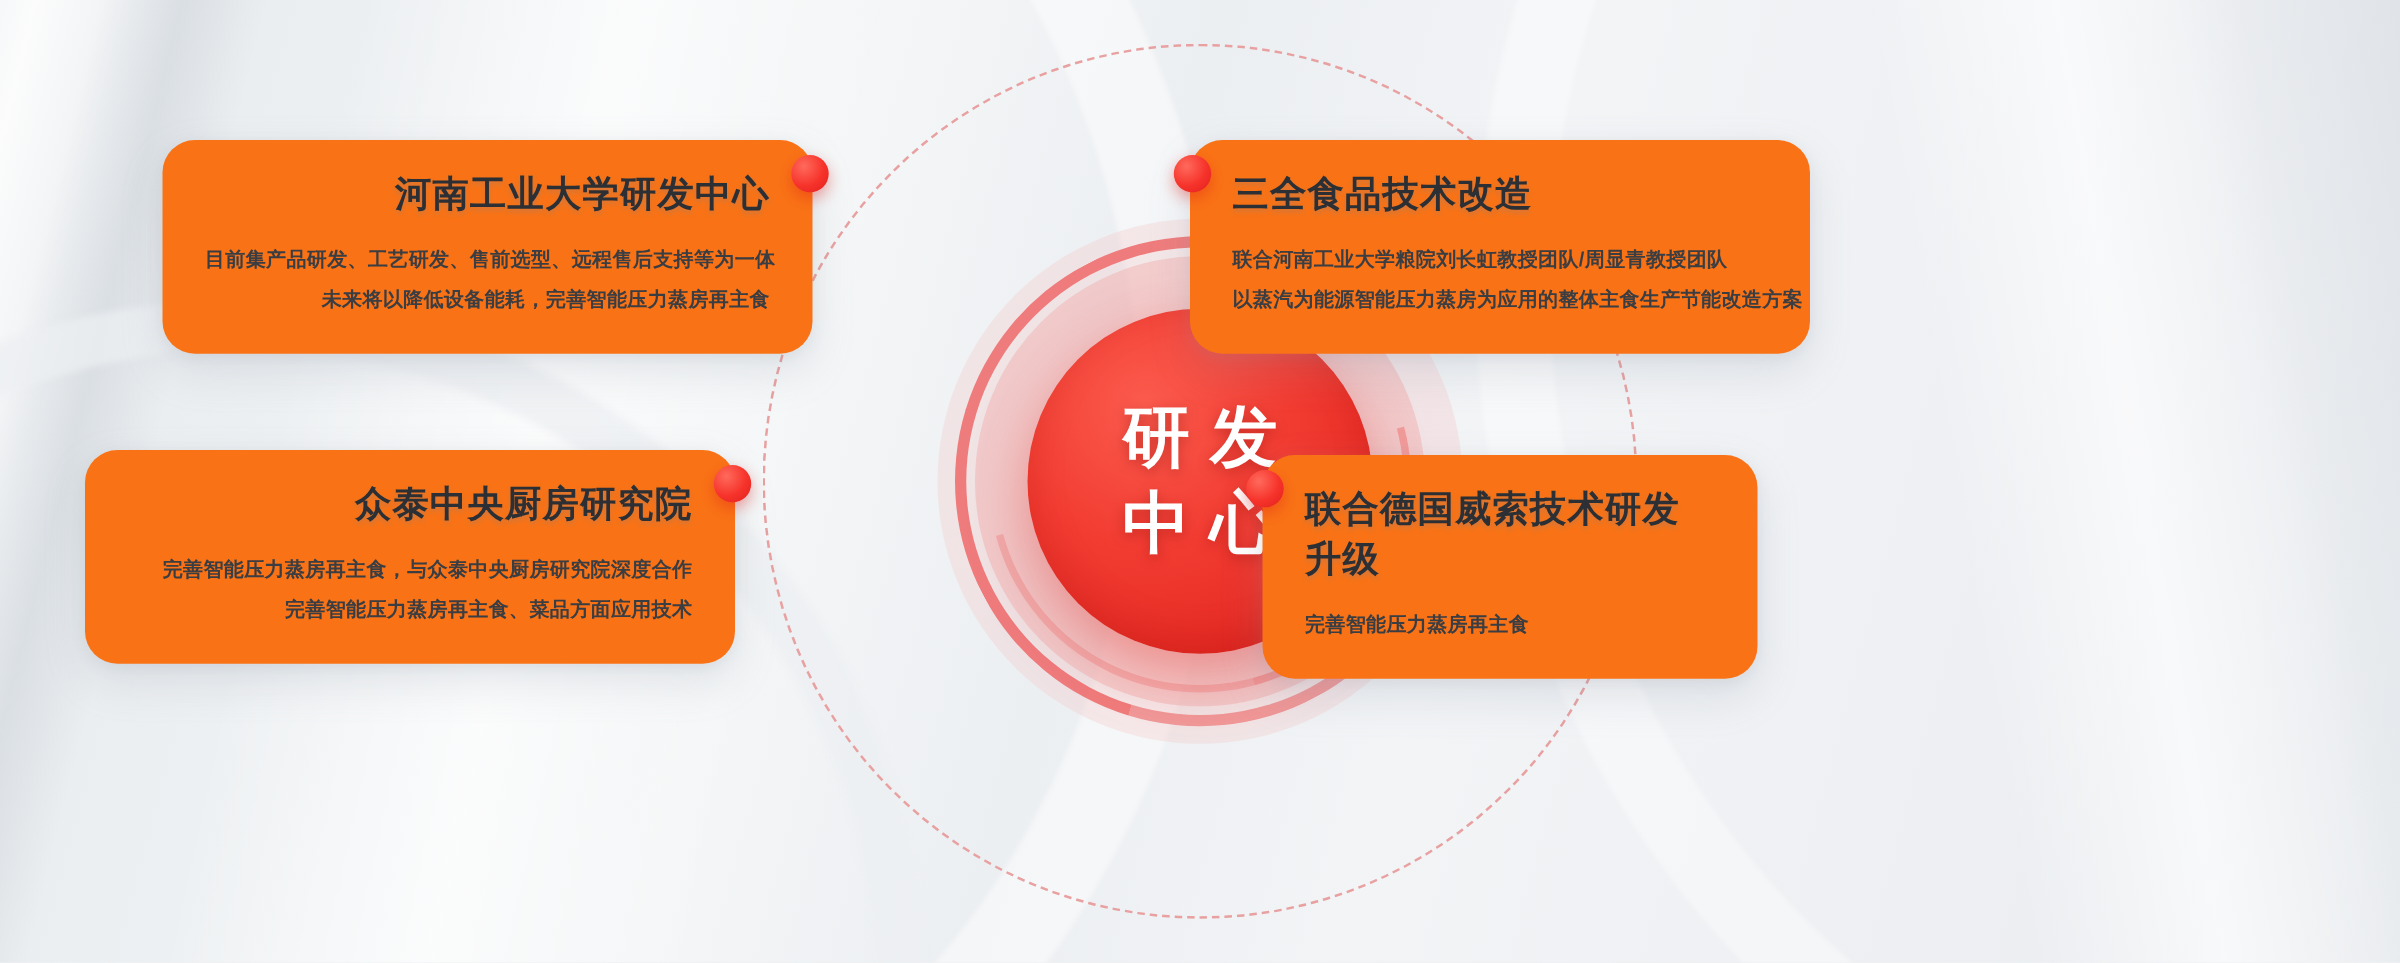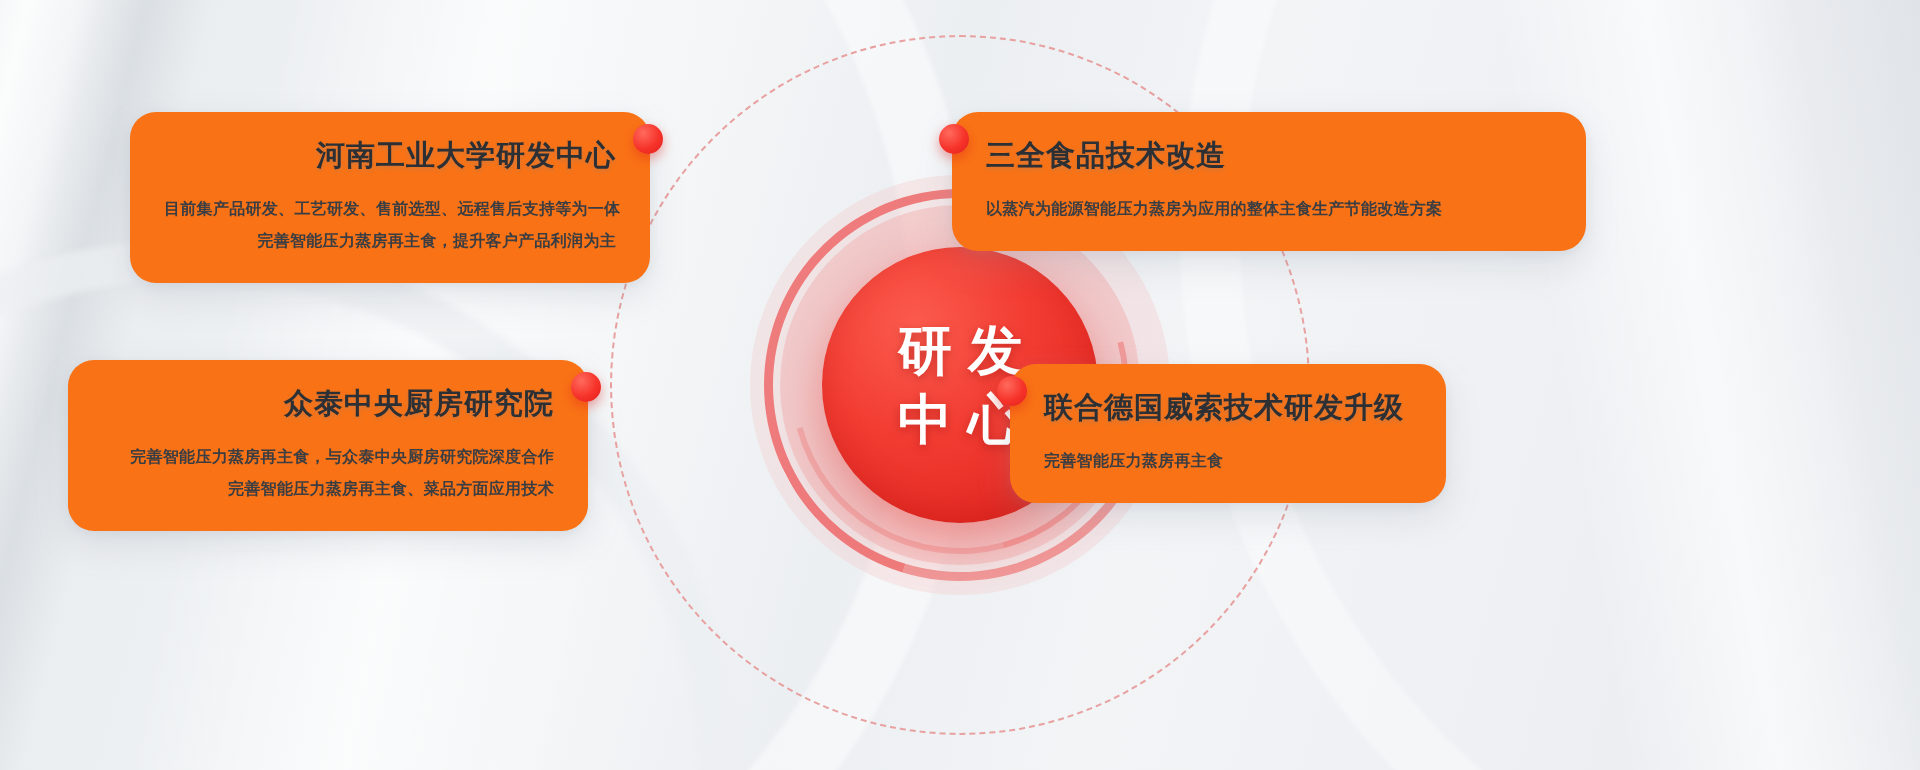--- a/index.html
+++ b/index.html
@@ -103,23 +103,23 @@
     letter-spacing:.3px; white-space:nowrap;
   }
   
   .card.left { text-align:right; }
   .card.left .dot { right:-13px; top:12px; }
   
   .card.right { text-align:left; }
   .card.right .dot { left:-13px; top:12px; }
 
   #card-tl { left:130px; top:112px; width:520px; }
-  #card-tr { left:952px; top:112px; width:634px; }
+  #card-tr { left:952px; top:112px; width:496px; }
   #card-bl { left:68px;  top:360px; width:520px; }
-  #card-br { left:1010px;top:364px; width:436px; }
+  #card-br { left:1010px;top:364px; width:396px; }
   #card-br p { white-space:normal; }
 </style>
 </head>
 <body>
 
 <div id="bg">
   <div class="bg-base"></div>
   <div class="band b1"></div>
   <div class="band b2"></div>
   <div class="band b3"></div>
@@ -139,26 +139,27 @@
   <div class="core">
     <div class="core-line">研发</div>
     <div class="core-line">中心</div>
   </div>
 </div>
 
 <div class="card left" id="card-tl">
   <span class="dot"></span>
   <h3>河南工业大学研发中心</h3>
   <p>目前集产品研发、工艺研发、售前选型、远程售后支持等为一体</p>
-  <p>完善智能压力蒸房再主食，提升客户产品利润为主</p>
+  <p>未来将以降低设备能耗，完善智能压力蒸房再主食</p>
 </div>
 
 <div class="card right" id="card-tr">
   <span class="dot"></span>
   <h3>三全食品技术改造</h3>
+  <p>联合河南工业大学粮院刘长虹教授团队/周显青教授团队</p>
   <p>以蒸汽为能源智能压力蒸房为应用的整体主食生产节能改造方案</p>
 </div>
 
 <div class="card left" id="card-bl">
   <span class="dot"></span>
   <h3>众泰中央厨房研究院</h3>
   <p>完善智能压力蒸房再主食，与众泰中央厨房研究院深度合作</p>
   <p>完善智能压力蒸房再主食、菜品方面应用技术</p>
 </div>
 

